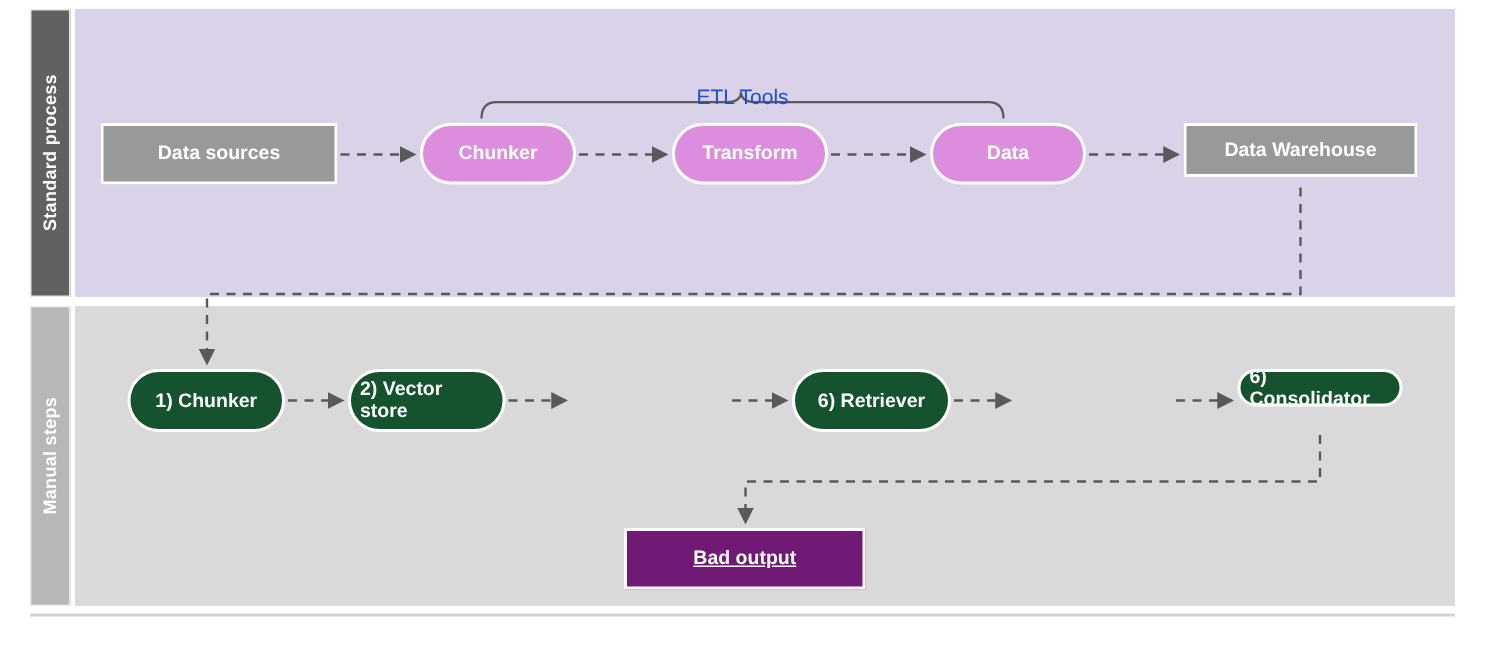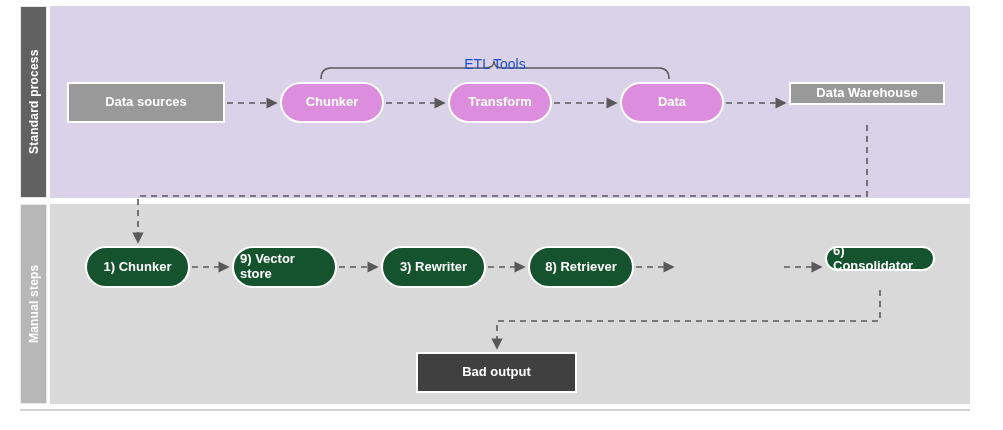--- a/index.html
+++ b/index.html
@@ -80,21 +80,21 @@
     line-height: 1.12;
     padding: 2px 6px;
     border: 2px solid #ffffff;
   }
   .node.rect { border-radius: 0; }
   .node.pill { border-radius: 24px; }
 
   .node.grey-dark { background: #999999; }
   .node.magenta  { background: #dd8ddd; }
   .node.grey-mid { background: #14532d; }
-  .node.yellow   { background: #404040; }
+  .node.yellow   { background: #701a75; text-decoration: underline; }
 
   
   #etl-tools-label {
     position: absolute;
     left: 400px;
     top: 44px;
     width: 190px;
     text-align: center;
     color: #1d4ed8;
     font-size: 14px;
@@ -145,23 +145,22 @@
 
     <path d="M 321 79 Q 321 68 331 68 L 485 68 Q 494 68 494 61 Q 494 68 503 68 L 659 68 Q 669 68 669 79" stroke="#595959" stroke-width="1.5" fill="none"></path>
   </svg>
 
   <div id="etl-tools-label">ETL Tools</div>
 
   <div class="node rect grey-dark" style="left:67px;  top:82px;  width:158px; height:41px;">Data sources</div>
   <div class="node pill magenta" style="left:280px; top:82px;  width:104px; height:41px;">Chunker</div>
   <div class="node pill magenta" style="left:448px; top:82px;  width:104px; height:41px;">Transform</div>
   <div class="node pill magenta" style="left:620px; top:82px;  width:104px; height:41px;">Data</div>
-  <div class="node rect grey-dark" style="left:789px; top:82px;  width:156px; height:23px;">Data Warehouse</div>
+  <div class="node rect grey-dark" style="left:789px; top:82px;  width:156px; height:36px;">Data Warehouse</div>
 
   <div class="node pill grey-mid" style="left:85px;  top:246px; width:105px; height:42px;">1) Chunker</div>
-  <div class="node pill grey-mid" style="left:232px; top:246px; width:105px; height:42px;">9) Vector store</div>
-  <div class="node pill grey-mid" style="left:381px; top:246px; width:105px; height:42px;">3) Rewriter</div>
-  <div class="node pill grey-mid" style="left:528px; top:246px; width:106px; height:42px;">8) Retriever</div>
+  <div class="node pill grey-mid" style="left:232px; top:246px; width:105px; height:42px;">2) Vector store</div>
+  <div class="node pill grey-mid" style="left:528px; top:246px; width:106px; height:42px;">6) Retriever</div>
   <div class="node pill grey-mid" style="left:825px; top:246px; width:110px; height:25px;">6) Consolidator</div>
 
   <div class="node rect yellow" style="left:416px; top:352px; width:161px; height:41px;">Bad output</div>
 
 </div>
 
 </body></html>

